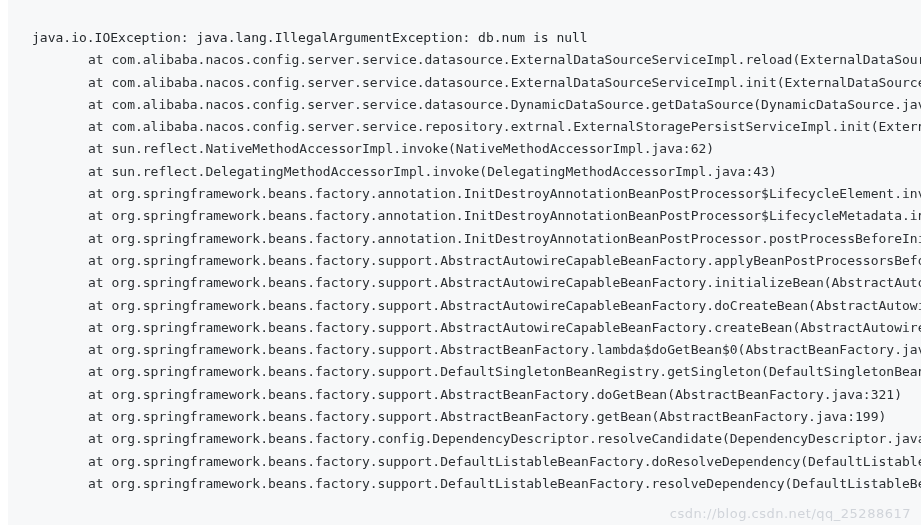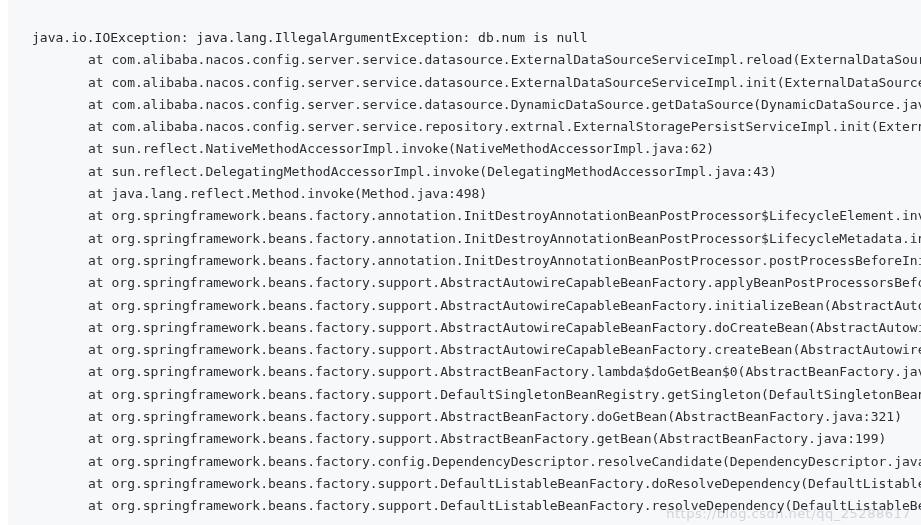--- a/index.html
+++ b/index.html
@@ -79,31 +79,30 @@
   <div id="console-surface">
     <div id="trace-body">
       <div class="trace-line exception-header">java.io.IOException: java.lang.IllegalArgumentException: db.num is null</div>
 
     <div class="trace-line frame">at com.alibaba.nacos.config.server.service.datasource.ExternalDataSourceServiceImpl.reload(ExternalDataSourceServiceImpl.java:145)</div>
         <div class="trace-line frame">at com.alibaba.nacos.config.server.service.datasource.ExternalDataSourceServiceImpl.init(ExternalDataSourceServiceImpl.java:91)</div>
         <div class="trace-line frame">at com.alibaba.nacos.config.server.service.datasource.DynamicDataSource.getDataSource(DynamicDataSource.java:48)</div>
         <div class="trace-line frame">at com.alibaba.nacos.config.server.service.repository.extrnal.ExternalStoragePersistServiceImpl.init(ExternalStoragePersistServiceImpl.java:145)</div>
         <div class="trace-line frame">at sun.reflect.NativeMethodAccessorImpl.invoke(NativeMethodAccessorImpl.java:62)</div>
         <div class="trace-line frame">at sun.reflect.DelegatingMethodAccessorImpl.invoke(DelegatingMethodAccessorImpl.java:43)</div>
-        <div class="trace-line frame">at java.lang.reflect.Method.invoke(Method.java:498)</div>
         <div class="trace-line frame">at org.springframework.beans.factory.annotation.InitDestroyAnnotationBeanPostProcessor$LifecycleElement.invoke(InitDestroyAnnotationBeanPostProcessor.java:389)</div>
         <div class="trace-line frame">at org.springframework.beans.factory.annotation.InitDestroyAnnotationBeanPostProcessor$LifecycleMetadata.invokeInitMethods(InitDestroyAnnotationBeanPostProcessor.java:333)</div>
         <div class="trace-line frame">at org.springframework.beans.factory.annotation.InitDestroyAnnotationBeanPostProcessor.postProcessBeforeInitialization(InitDestroyAnnotationBeanPostProcessor.java:157)</div>
         <div class="trace-line frame">at org.springframework.beans.factory.support.AbstractAutowireCapableBeanFactory.applyBeanPostProcessorsBeforeInitialization(AbstractAutowireCapableBeanFactory.java:416)</div>
         <div class="trace-line frame">at org.springframework.beans.factory.support.AbstractAutowireCapableBeanFactory.initializeBean(AbstractAutowireCapableBeanFactory.java:1788)</div>
         <div class="trace-line frame">at org.springframework.beans.factory.support.AbstractAutowireCapableBeanFactory.doCreateBean(AbstractAutowireCapableBeanFactory.java:595)</div>
         <div class="trace-line frame">at org.springframework.beans.factory.support.AbstractAutowireCapableBeanFactory.createBean(AbstractAutowireCapableBeanFactory.java:517)</div>
         <div class="trace-line frame">at org.springframework.beans.factory.support.AbstractBeanFactory.lambda$doGetBean$0(AbstractBeanFactory.java:323)</div>
         <div class="trace-line frame">at org.springframework.beans.factory.support.DefaultSingletonBeanRegistry.getSingleton(DefaultSingletonBeanRegistry.java:226)</div>
         <div class="trace-line frame">at org.springframework.beans.factory.support.AbstractBeanFactory.doGetBean(AbstractBeanFactory.java:321)</div>
         <div class="trace-line frame">at org.springframework.beans.factory.support.AbstractBeanFactory.getBean(AbstractBeanFactory.java:199)</div>
         <div class="trace-line frame">at org.springframework.beans.factory.config.DependencyDescriptor.resolveCandidate(DependencyDescriptor.java:276)</div>
         <div class="trace-line frame">at org.springframework.beans.factory.support.DefaultListableBeanFactory.doResolveDependency(DefaultListableBeanFactory.java:1306)</div>
         <div class="trace-line frame">at org.springframework.beans.factory.support.DefaultListableBeanFactory.resolveDependency(DefaultListableBeanFactory.java:1226)</div>
       </div>
-    <div id="watermark">https://blog.csdn.net/qq_25288617</div>
+    <div id="watermark">csdn://blog.csdn.net/qq_25288617</div>
   </div>
 </div>
 
 </body></html>

